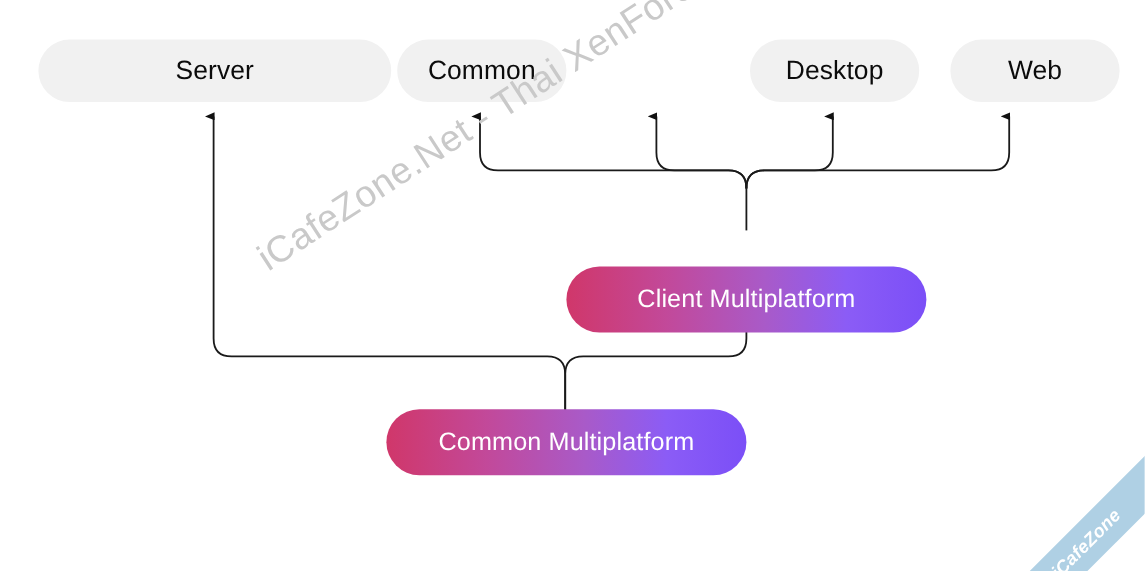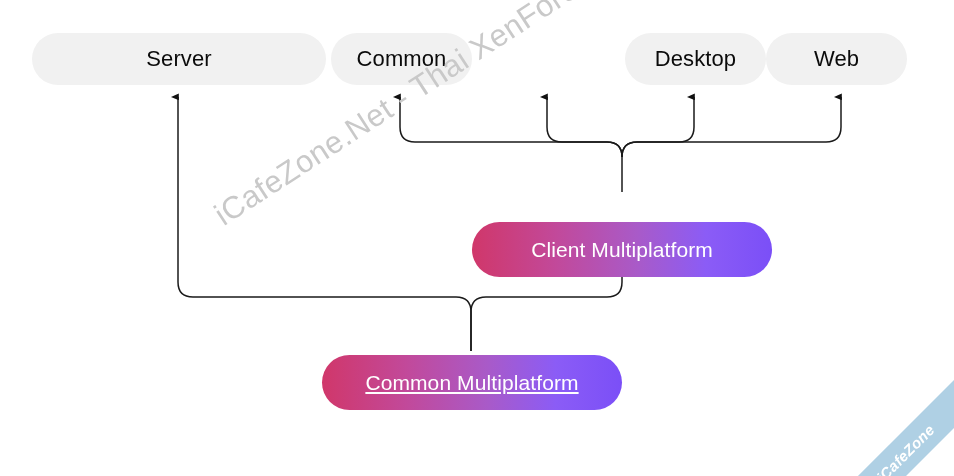--- a/index.html
+++ b/index.html
@@ -38,31 +38,30 @@
   .module-pill {
     color: #ffffff;
     font-size: 21px;
     letter-spacing: 0.1px;
     height: 55px;
   }
   #pill-server   { left: 32px;  width: 294px; }
   #pill-android  { left: 331px; width: 141px; }
   #pill-ios      { left: 478px; width: 140px; }
   #pill-desktop  { left: 625px; width: 141px; }
-  #pill-web      { left: 766px; width: 141px; text-align: right; }
+  #pill-web      { left: 792px; width: 141px; text-align: right; }
 
   #pill-client {
     left: 472px; top: 192px; width: 300px;
     background: linear-gradient(90deg, #d0376a 0%, #c2499a 28%, #a95ac8 55%, #8b5cf6 78%, #7b4ff7 100%);
     margin-top: 30px;
   }
   #pill-common {
-    left: 322px; top: 355px; width: 300px;
+    left: 322px; top: 341px; width: 300px;
     background: linear-gradient(90deg, #d0376a 0%, #c2499a 28%, #a95ac8 55%, #8b5cf6 78%, #7b4ff7 100%);
-    text-decoration: underline;
   }
 
   #wires {
     position: absolute;
     left: 0; top: 0;
     width: 954px; height: 476px;
     pointer-events: none;
   }
 
   #watermark-diagonal {

